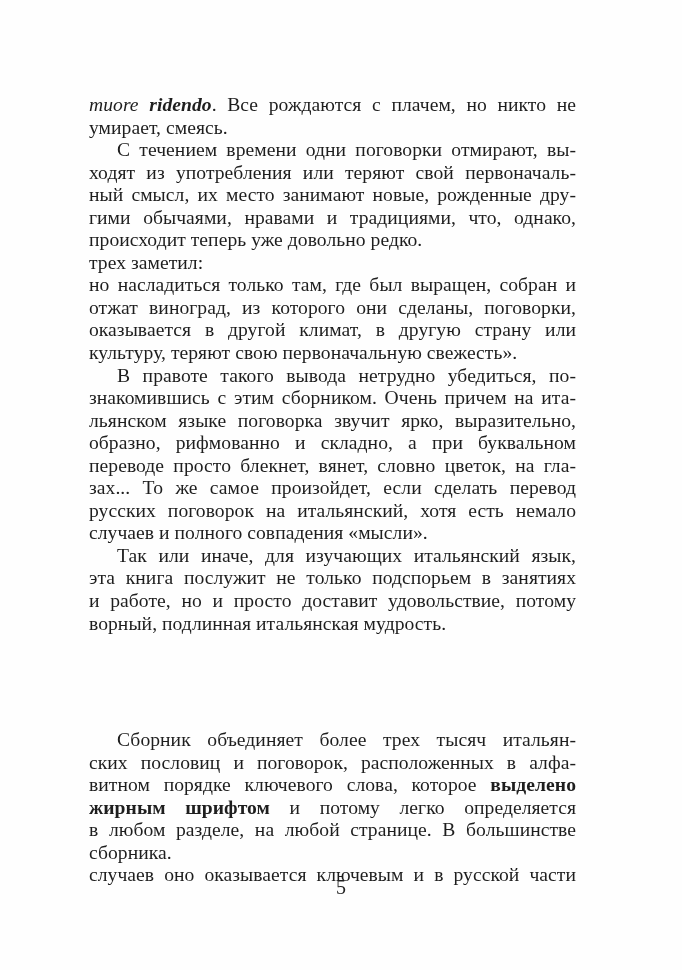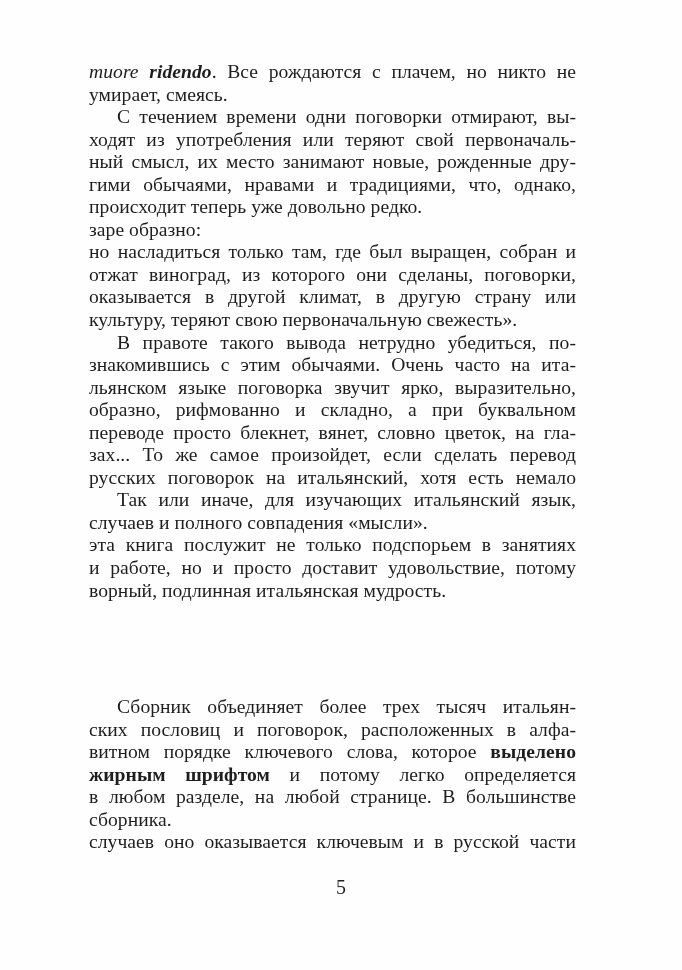--- a/index.html
+++ b/index.html
@@ -23,20 +23,21 @@
       background: #fefefe;
     }
     .text-block {
       position: absolute;
       left: 89px;
       width: 487px;
       font-family: "Liberation Serif", "DejaVu Serif", serif;
       font-size: 19.6px;
       line-height: 22.55px;
       letter-spacing: 0.05px;
+      margin-top: 33px;
     }
     .line {
       display: block;
       white-space: nowrap;
       text-align: justify;
       text-align-last: justify;
       height: 22.55px;
     }
     .line.last {
       text-align-last: left;
@@ -64,34 +65,34 @@
 
 <div class="page">
   <div class="text-block" id="block1">
       <span class="line"><span class="it">muore </span><span class="bi">ridendo</span><span>. Все рождаются с плачем, но никто не</span></span>
       <span class="line last"><span>умирает, смеясь.</span></span>
       <span class="line indent"><span>С течением времени одни поговорки отмирают, вы-</span></span>
       <span class="line"><span>ходят из употребления или теряют свой первоначаль-</span></span>
       <span class="line"><span>ный смысл, их место занимают новые, рожденные дру-</span></span>
       <span class="line"><span>гими обычаями, нравами и традициями, что, однако,</span></span>
       <span class="line last"><span>происходит теперь уже довольно редко.</span></span>
-      <span class="line last"><span>заре образно:</span></span>
+      <span class="line last"><span>трех заметил:</span></span>
       <span class="line"><span>но насладиться только там, где был выращен, собран и</span></span>
       <span class="line"><span>отжат виноград, из которого они сделаны, поговорки,</span></span>
       <span class="line"><span>оказывается в другой климат, в другую страну или</span></span>
       <span class="line last"><span>культуру, теряют свою первоначальную свежесть».</span></span>
       <span class="line indent"><span>В правоте такого вывода нетрудно убедиться, по-</span></span>
-      <span class="line"><span>знакомившись с этим обычаями. Очень часто на ита-</span></span>
+      <span class="line"><span>знакомившись с этим сборником. Очень причем на ита-</span></span>
       <span class="line"><span>льянском языке поговорка звучит ярко, выразительно,</span></span>
       <span class="line"><span>образно, рифмованно и складно, а при буквальном</span></span>
       <span class="line"><span>переводе просто блекнет, вянет, словно цветок, на гла-</span></span>
       <span class="line"><span>зах... То же самое произойдет, если сделать перевод</span></span>
       <span class="line"><span>русских поговорок на итальянский, хотя есть немало</span></span>
+      <span class="line last"><span>случаев и полного совпадения «мысли».</span></span>
       <span class="line indent"><span>Так или иначе, для изучающих итальянский язык,</span></span>
-      <span class="line last"><span>случаев и полного совпадения «мысли».</span></span>
       <span class="line"><span>эта книга послужит не только подспорьем в занятиях</span></span>
       <span class="line"><span>и работе, но и просто доставит удовольствие, потому</span></span>
       <span class="line last"><span>ворный, подлинная итальянская мудрость.</span></span>
     </div>
   <div class="text-block" id="block2">
       <span class="line indent"><span>Сборник объединяет более трех тысяч итальян-</span></span>
       <span class="line"><span>ских пословиц и поговорок, расположенных в алфа-</span></span>
       <span class="line"><span>витном порядке ключевого слова, которое </span><span class="b">выделено</span></span>
       <span class="line"><span class="b">жирным шрифтом</span><span> и потому легко определяется</span></span>
       <span class="line"><span>в любом разделе, на любой странице. В большинстве</span></span>

